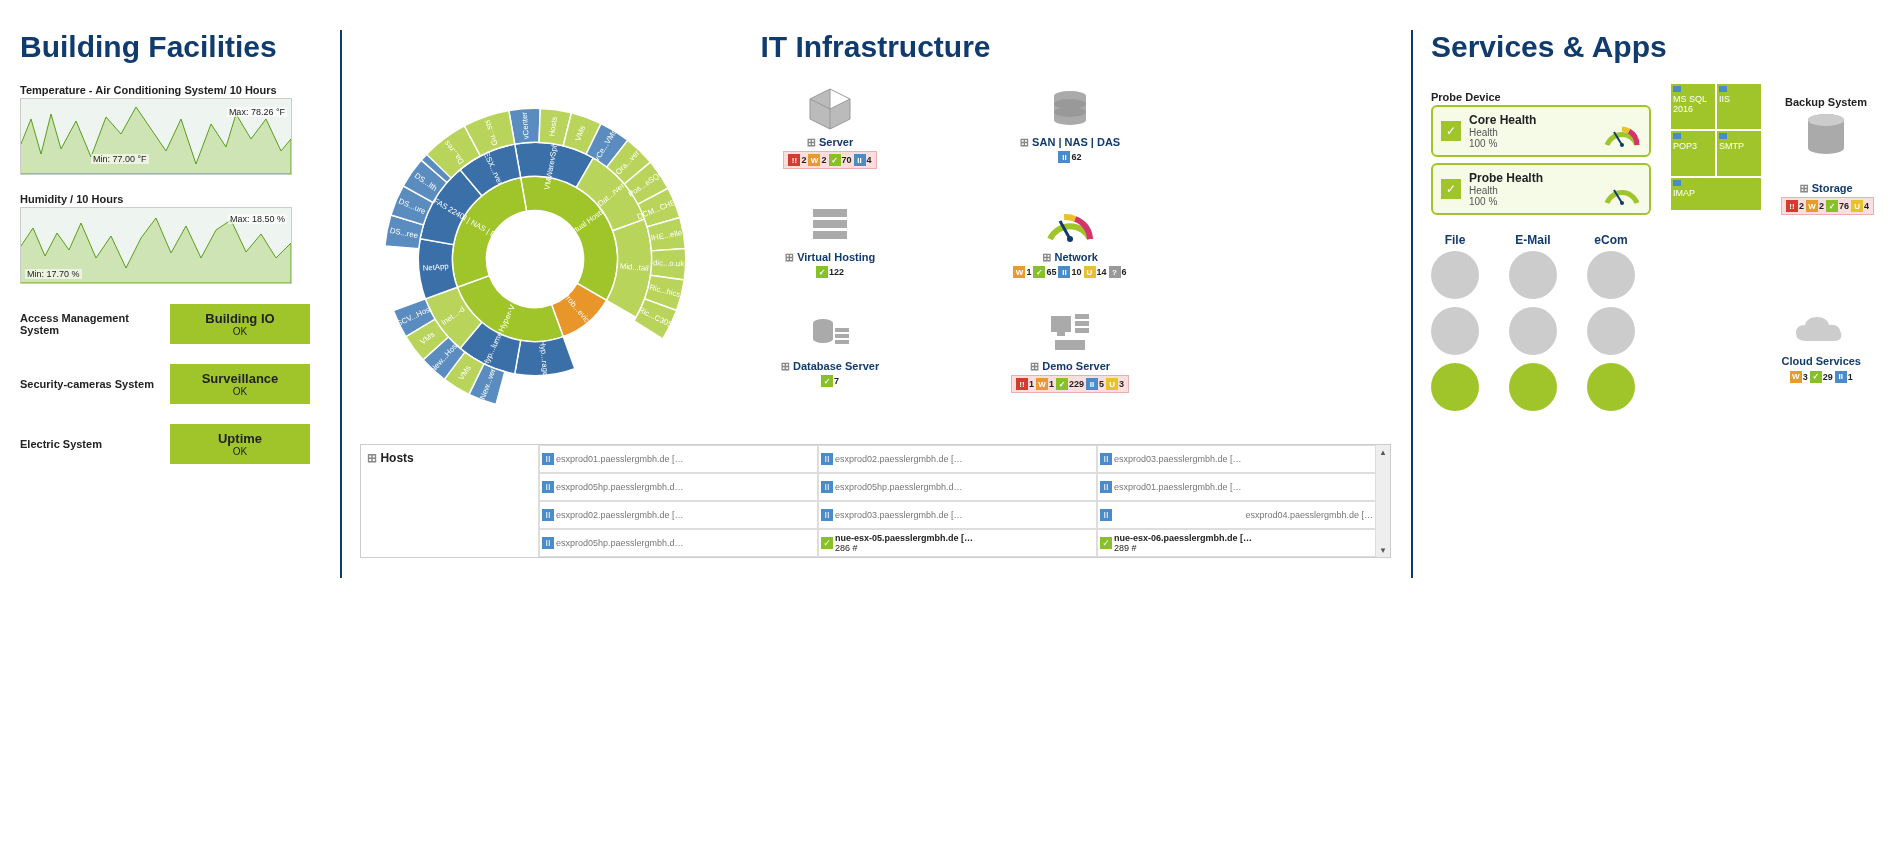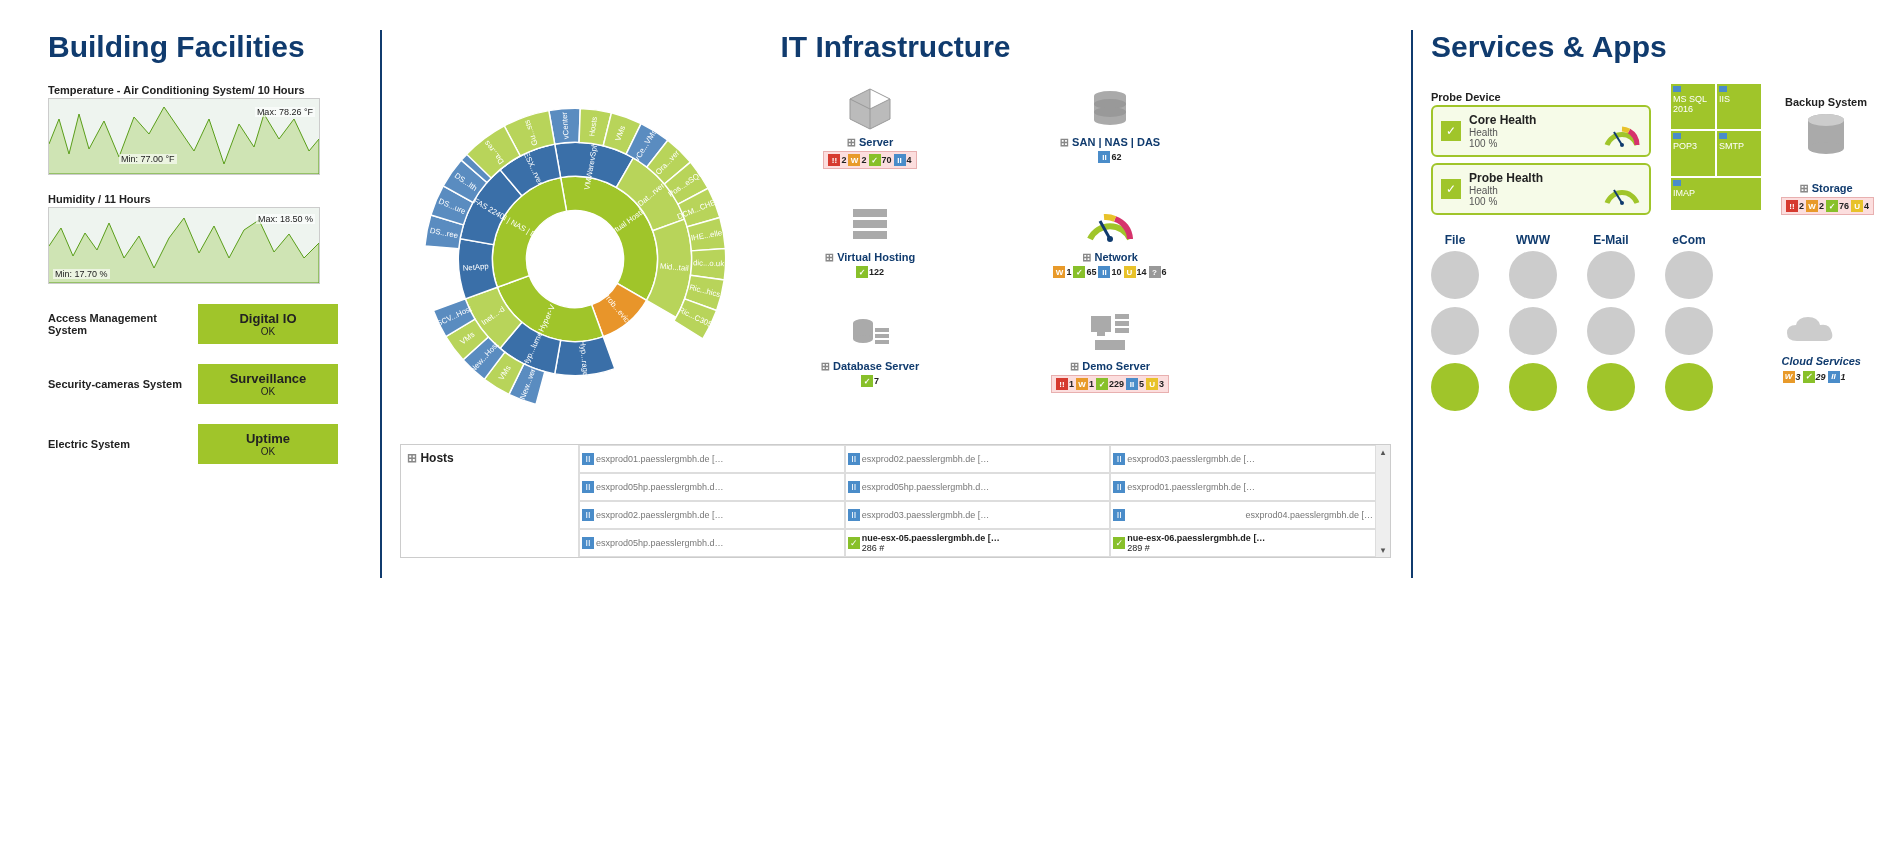--- a/index.html
+++ b/index.html
@@ -1,19 +1,19 @@
 <!DOCTYPE html>
 <html><head>
 <meta charset="utf-8">
 <style>
   body { font-family: "Segoe UI", Arial, sans-serif; margin:0; padding:20px; background:#fff; color:#222; font-size:12px; }
   h1 { color:#103b6e; font-weight:700; margin:10px 0 20px; font-size:30px; }
   .cols { display:flex; }
   .col { position:relative; }
-  .col1 { width:310px; padding-right:22px;margin-left:28px; }
+  .col1 { width:310px; padding-right:10px; }
   .col2 { flex:1; padding:0 20px; }
   .col3 { width:440px; padding-left:20px; }
   .vline { border-left:2px solid #103b6e; height:640px; position:absolute; left:0; top:10px; }
   .subhead { font-size:11px; font-weight:700; margin:4px 0 2px; }
   .chartbox { border:1px solid #ccc; height:75px; width:270px; position:relative; background:#eef4ef; overflow:hidden; }
   .chartbox svg { width:100%; height:100%; }
   .chartbox .lbl { position:absolute; font-size:9px; color:#222; background:rgba(255,255,255,0.6); padding:0 2px; }
   .statusrow { display:flex; align-items:center; margin:20px 0; }
   .statusrow .lbl { width:150px; font-size:11px; font-weight:700; }
   .statusbtn { width:140px; height:40px; background:#a0c52a; text-align:center; display:flex; flex-direction:column; justify-content:center; }
@@ -45,51 +45,51 @@
   .treemap div::before { content:""; position:absolute; left:2px; top:2px; width:8px; height:6px; background:#4a8cc9; }
   .treemap div span { display:block; margin-top:8px; }
   .treemap .wide { grid-column:1/3; height:28px; }
   .svcgrid { display:flex; gap:30px; margin-top:10px; }
   .svc { text-align:center; }
   .svc .t { font-weight:700; color:#103b6e; font-size:12px; margin-bottom:4px; }
   .lights { display:flex; flex-direction:column; gap:8px; align-items:center; }
   .light { width:48px; height:48px; border-radius:50%; }
   .light.off { background:#ccc; }
   .light.on { background:#a0c52a; }
-  .cloud { text-align:left; margin-top:20px;font-style:italic; }
+  .cloud { text-align:center; margin-top:20px; }
   .topflex { display:flex; gap:20px; align-items:center; }
 </style>
 </head>
 <body>
 
 <div class="cols">
  <div class="col col1">
    <h1>Building Facilities</h1>
    <div class="subhead">Temperature - Air Conditioning System/ 10 Hours</div>
    <div class="chartbox">
      <svg viewBox="0 0 270 75" preserveAspectRatio="none">
           <polyline fill="rgba(136,192,42,0.3)" stroke="#5a9e1a" stroke-width="1" points="0,45 10,20 20,55 30,15 40,50 55,22 70,58 85,18 100,35 115,8 130,30 145,52 160,20 175,65 190,25 205,48 215,15 230,40 245,20 260,52 270,40 270,75 0,75"></polyline>
         </svg>
      <span class="lbl" style="right:4px;top:8px">Max: 78.26 °F</span>
      <span class="lbl" style="left:70px;bottom:10px">Min: 77.00 °F</span>
    </div>
    <div style="height:14px"></div>
-   <div class="subhead">Humidity / 11 Hours</div>
+   <div class="subhead">Humidity / 10 Hours</div>
    <div class="chartbox">
      <svg viewBox="0 0 270 75" preserveAspectRatio="none">
           <polyline fill="rgba(136,192,42,0.3)" stroke="#5a9e1a" stroke-width="1" points="0,38 12,20 24,48 36,25 48,42 60,15 75,50 90,28 105,60 120,30 135,10 150,45 165,18 180,50 195,22 210,12 225,44 240,26 255,50 270,35 270,75 0,75"></polyline>
         </svg>
      <span class="lbl" style="right:4px;top:6px">Max: 18.50 %</span>
      <span class="lbl" style="left:4px;bottom:4px">Min: 17.70 %</span>
    </div>
    <div id="statusrows">
         <div class="statusrow">
           <div class="lbl">Access Management System</div>
           <div class="statusbtn">
-            <span class="t">Digital IO</span>
+            <span class="t">Building IO</span>
             <span class="s">OK</span>
           </div>
         </div>
         <div class="statusrow">
           <div class="lbl">Security-cameras System</div>
           <div class="statusbtn">
             <span class="t">Surveillance</span>
             <span class="s">OK</span>
           </div>
         </div>
@@ -382,28 +382,20 @@
    <div class="svcgrid" id="svcgrid">
         <div class="svc">
           <div class="t">File</div>
           <div class="lights">
             <div class="light off"></div>
             <div class="light off"></div>
             <div class="light on"></div>
           </div>
         </div>
         <div class="svc">
-          <div class="t">WWW</div>
-          <div class="lights">
-            <div class="light off"></div>
-            <div class="light off"></div>
-            <div class="light on"></div>
-          </div>
-        </div>
-        <div class="svc">
           <div class="t">E-Mail</div>
           <div class="lights">
             <div class="light off"></div>
             <div class="light off"></div>
             <div class="light on"></div>
           </div>
         </div>
         <div class="svc">
           <div class="t">eCom</div>
           <div class="lights">

